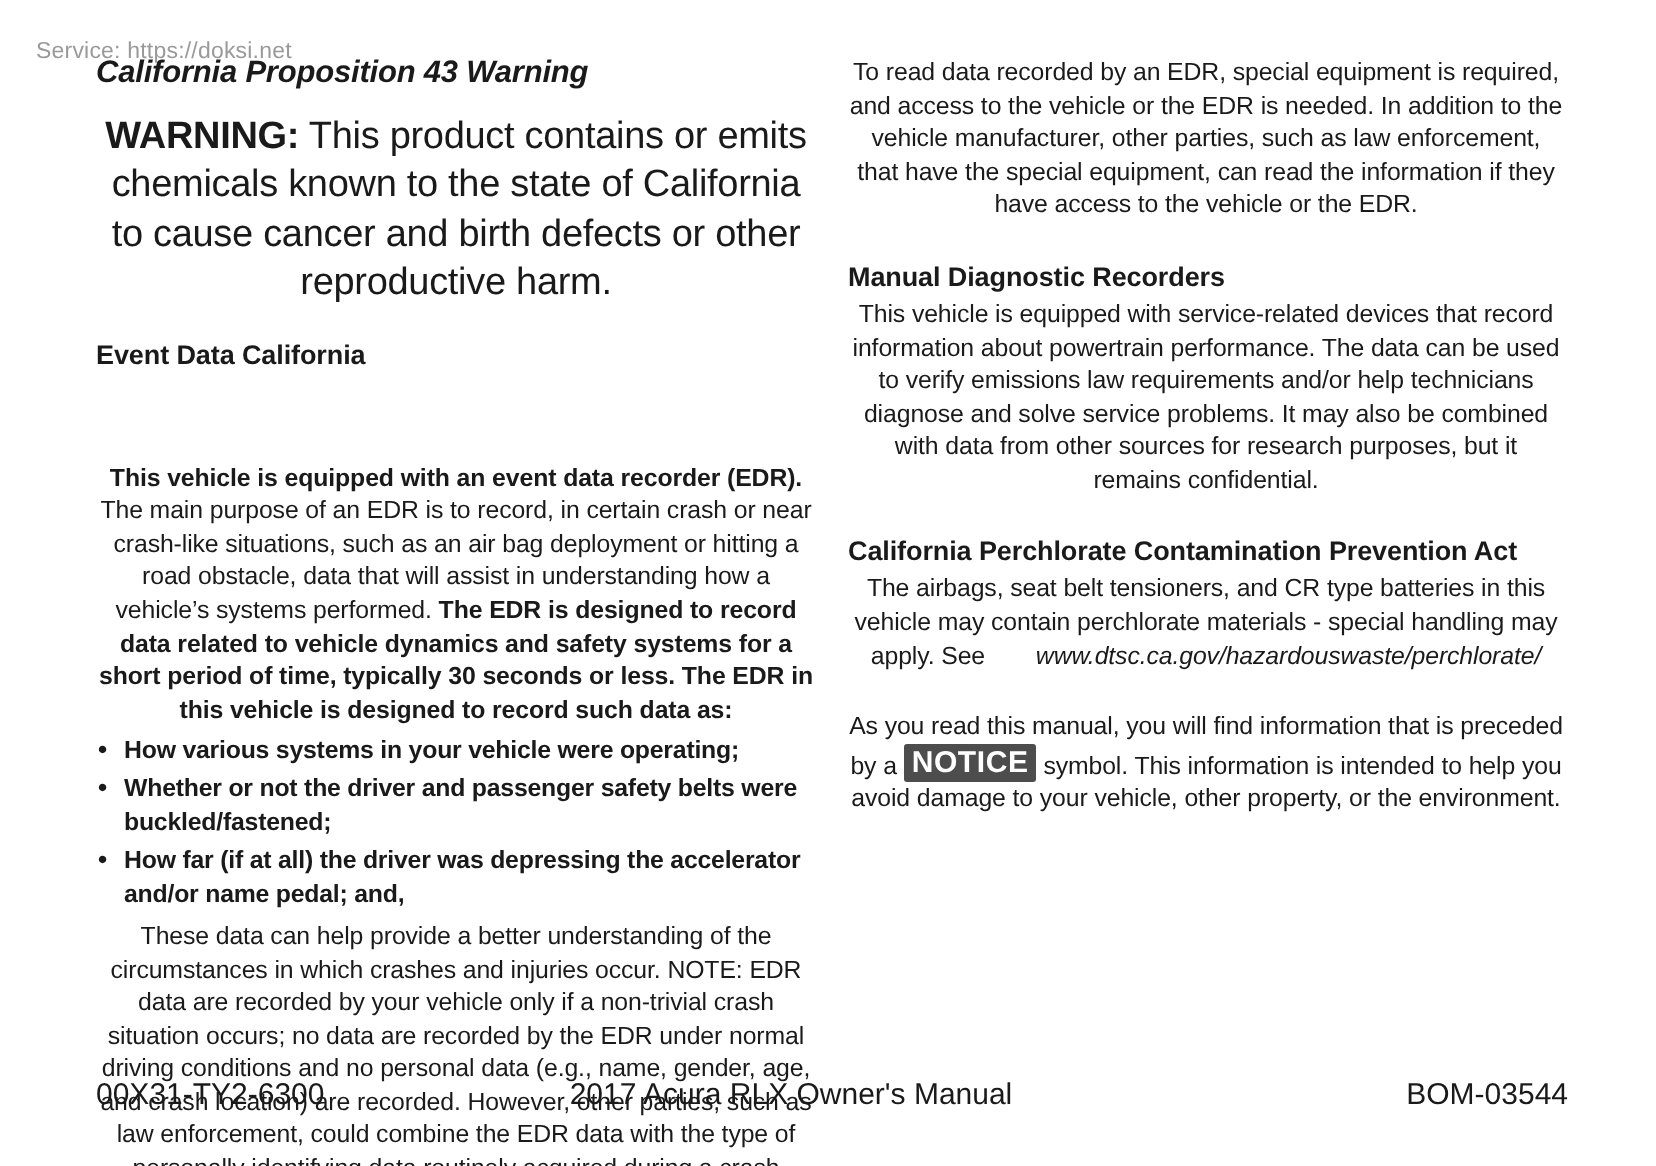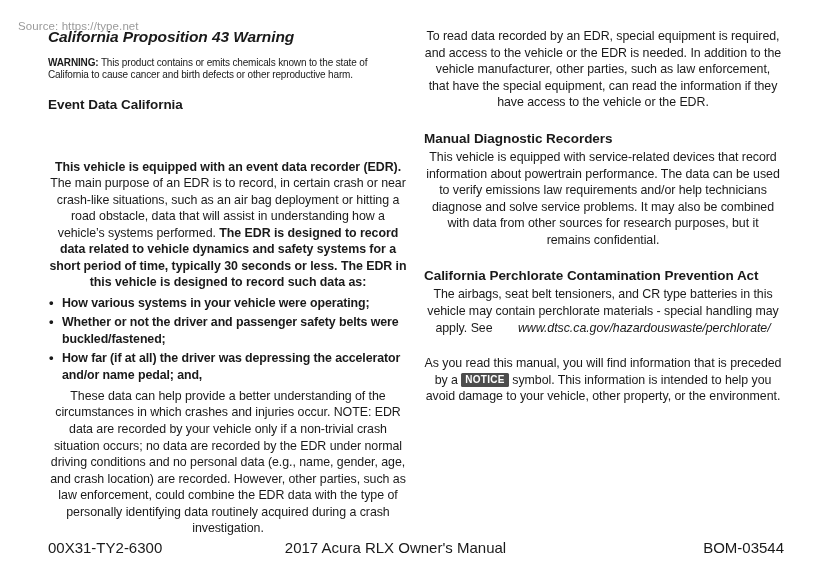--- a/index.html
+++ b/index.html
@@ -70,24 +70,25 @@
     line-height: 1.335;
     margin: 0 0 11px 0;
     letter-spacing: -0.05px;
     text-align: center;
   }
   p.body-text.tight {
     margin-bottom: 0;
     margin-top: 44px;
   }
   .warning-block {
-    font-size: 10px;
+    font-size: 19px;
     line-height: 1.29;
     margin: 0 0 14px 0;
     letter-spacing: -0.15px;
+    text-align: center;
   }
   .warning-block b {
     font-weight: bold;
   }
   .lead-bold {
     font-weight: bold;
   }
   ul.edr-list {
     list-style: none;
     margin: 4px 0 4px 0;
@@ -106,21 +107,21 @@
     content: "\2022";
     position: absolute;
     left: 1px;
     top: -1px;
     font-size: 13px;
   }
   .notice-badge {
     display: inline-block;
     background: #4d4d4d;
     color: #ffffff;
-    font-size: 10px;
+    font-size: 15px;
     font-weight: bold;
     letter-spacing: 0.3px;
     padding: 1px 4px 1.5px 4px;
     border-radius: 1.5px;
     vertical-align: 1px;
     line-height: 1.15;
   }
   .url-italic {
     font-style: italic;
     margin-left: 22px;
@@ -151,21 +152,21 @@
     right: 44px;
     top: 0;
   }
   .spacer-sm { height: 8px; }
 </style>
 </head>
 <body>
 
 <div class="page">
 
-  <div class="source-line">Source: https://type.net</div>
+  <div class="source-line">Service: https://doksi.net</div>
 
   <div class="columns">
 
     <div class="col col-left">
 
       <h1 class="doc-title">California Proposition 43 Warning</h1>
 
       <p class="warning-block"><b>WARNING:</b><span> This product contains or emits chemicals known to the state of California to cause cancer and birth defects or other reproductive harm.</span></p>
 
       <h2 class="section-title">Event Data California</h2>

